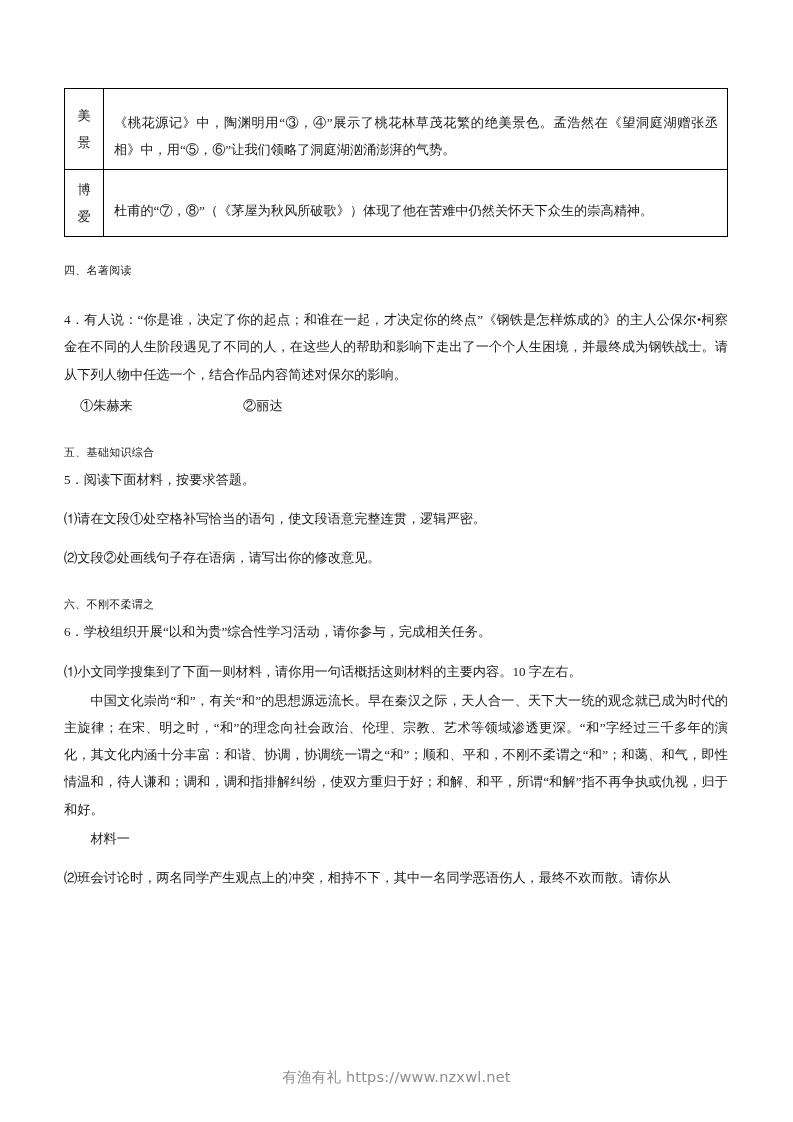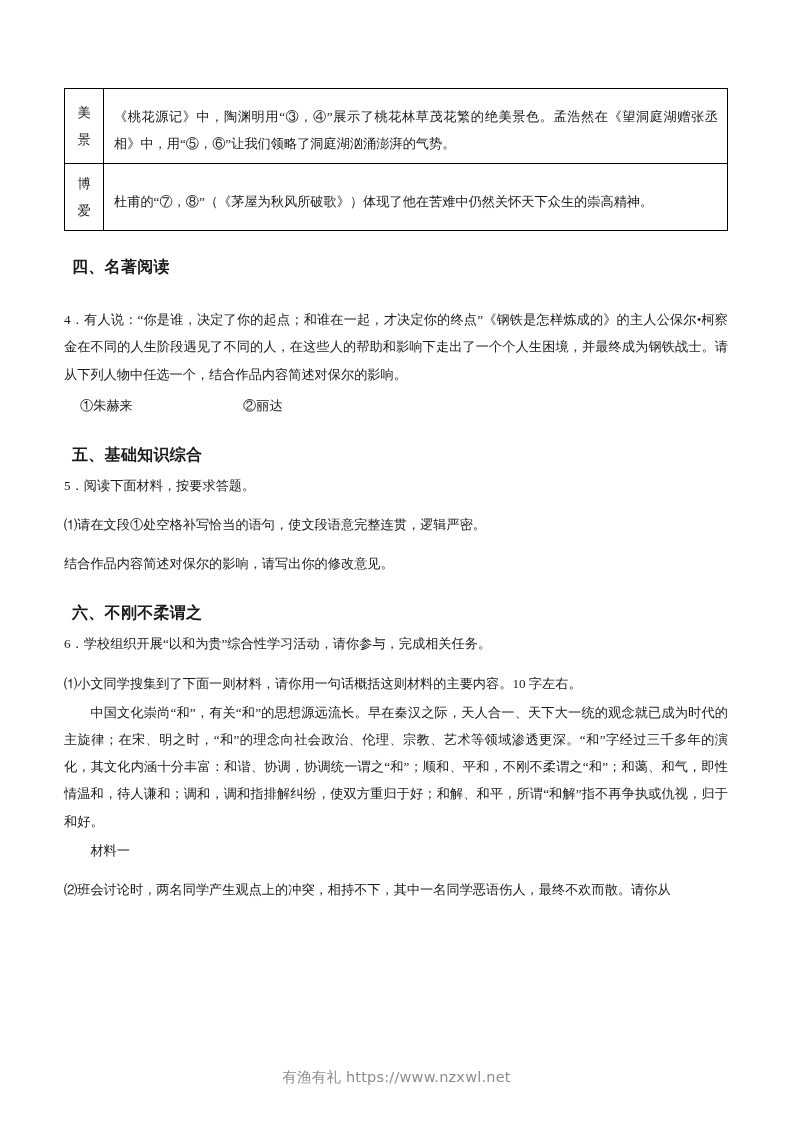--- a/index.html
+++ b/index.html
@@ -46,30 +46,30 @@
     width: 34px;
     text-align: center;
     padding: 6px 2px;
     letter-spacing: 0;
   }
   td.label-cell .lc {
     display: block;
     line-height: 2.05;
   }
   td.body-cell {
-    padding: 14px 9px 6px 10px;
+    padding: 20px 9px 6px 10px;
     text-align: justify;
     text-justify: inter-ideograph;
   }
 
   
   .sec-head {
-    font-weight: bold;
-    font-size: 16px;
-    margin: 26px 0 6px 8px;
+    font-weight: normal;
+    font-size: 11px;
+    margin: 26px 0 6px 0;
     letter-spacing: 0.3px;
   }
   .q {
     font-size: 13.2px;
     line-height: 2.06;
     margin: 0 0 2px 0;
     text-align: justify;
     text-justify: inter-ideograph;
   }
   .q.indent2 {
@@ -150,21 +150,21 @@
     <div class="opts">
       <span class="opt-a">①朱赫来</span>
       <span class="opt-b">②丽达</span>
     </div>
 
     <div class="sec-head">五、基础知识综合</div>
     <p class="q">5．阅读下面材料，按要求答题。</p>
     <div class="gapsm"></div>
     <p class="q">⑴请在文段①处空格补写恰当的语句，使文段语意完整连贯，逻辑严密。</p>
     <div class="gapsm"></div>
-    <p class="q">结合作品内容简述对保尔的影响，请写出你的修改意见。</p>
+    <p class="q">⑵文段②处画线句子存在语病，请写出你的修改意见。</p>
 
     <div class="sec-head">六、不刚不柔谓之</div>
     <p class="q">6．学校组织开展“以和为贵”综合性学习活动，请你参与，完成相关任务。</p>
     <div class="gapsm"></div>
     <p class="q">⑴小文同学搜集到了下面一则材料，请你用一句话概括这则材料的主要内容。10 字左右。</p>
     <p class="q indent2">中国文化崇尚“和”，有关“和”的思想源远流长。早在秦汉之际，天人合一、天下大一统的观念就已成为时代的主旋律；在宋、明之时，“和”的理念向社会政治、伦理、宗教、艺术等领域渗透更深。“和”字经过三千多年的演化，其文化内涵十分丰富：和谐、协调，协调统一谓之“和”；顺和、平和，不刚不柔谓之“和”；和蔼、和气，即性情温和，待人谦和；调和，调和指排解纠纷，使双方重归于好；和解、和平，所谓“和解”指不再争执或仇视，归于和好。</p>
     <p class="q indent2">材料一</p>
     <div class="gapsm"></div>
     <p class="q">⑵班会讨论时，两名同学产生观点上的冲突，相持不下，其中一名同学恶语伤人，最终不欢而散。请你从</p>
 

